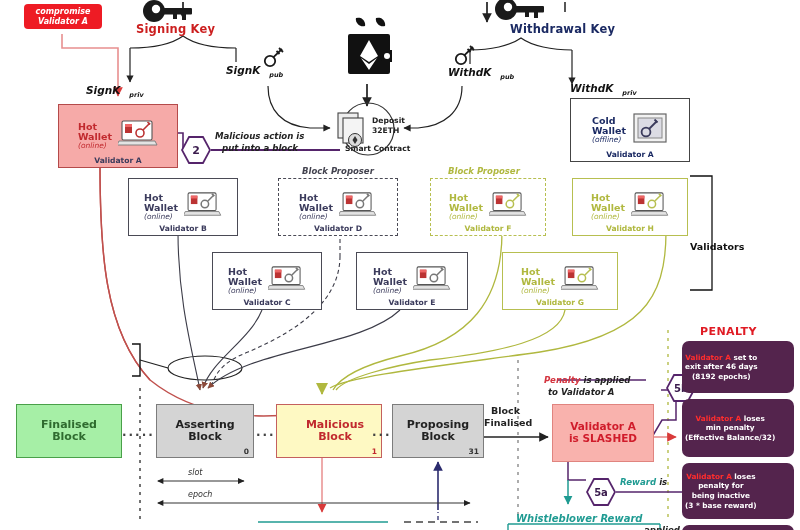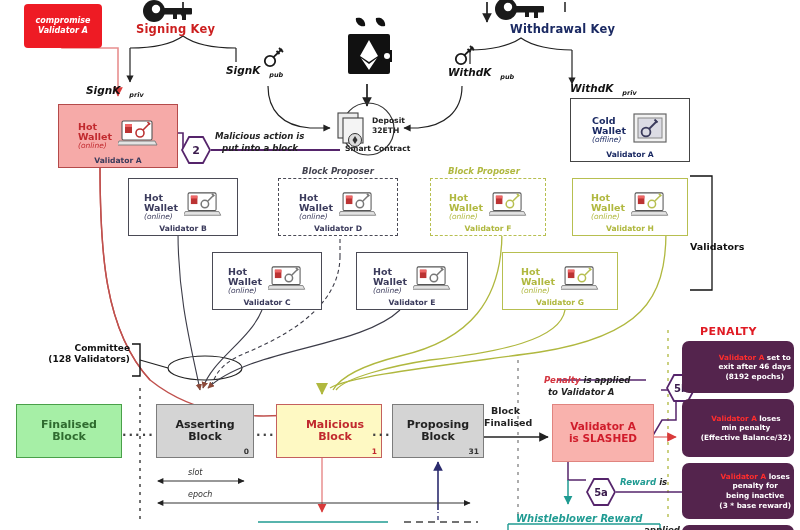--- a/index.html
+++ b/index.html
@@ -8,21 +8,21 @@
   #svg-layer{position:absolute;left:0;top:0;width:800px;height:530px;pointer-events:none;}
 
   .abs{position:absolute;box-sizing:border-box;}
 
   
   .lbl{position:absolute;font-size:9px;line-height:1.1;white-space:nowrap;}
   .lbl.it{font-style:italic;font-weight:bold;}
 
   
   .compromise{
-    position:absolute;left:24px;top:4px;width:78px;height:44px;
+    position:absolute;left:24px;top:4px;width:78px;height:25px;
     background:#ee1b24;border-radius:4px;color:#fff;
     font-style:italic;font-weight:bold;font-size:8px;line-height:10px;
     display:flex;flex-direction:column;align-items:center;justify-content:center;
     text-align:center;
   }
 
   
   .keytitle{position:absolute;font-weight:bold;font-size:11.5px;letter-spacing:.2px;white-space:nowrap;}
   .keytitle.red{color:#cc1f1f;}
   .keytitle.navy{color:#1b2a63;}
@@ -73,21 +73,21 @@
   .block .idx{position:absolute;right:4px;bottom:1px;font-size:7.5px;font-weight:bold;color:#333;}
   .block.green{background:#a6efa6;border-color:#49a049;color:#2f6b2f;}
   .block.red{background:#fef9c3;border-color:#c4605e;color:#c1292e;padding-left:12px;}
   .block.slash{background:#f9b2ad;border-color:#e0847f;color:#d01c2b;font-size:10.5px;}
 
   .dots{position:absolute;font-weight:bold;font-size:12px;color:#444;letter-spacing:2px;}
 
   
   .penaltyTitle{position:absolute;font-weight:bold;font-size:11px;color:#e01b24;letter-spacing:.4px;}
   .pbox{position:absolute;background:#54244d;border-radius:7px;
-    display:flex;align-items:center;justify-content:flex-end;text-align:center;
+    display:flex;align-items:center;justify-content:flex-start;text-align:center;
     color:#fff;font-weight:bold;font-size:7.3px;line-height:9.6px;padding:2px 3px;box-sizing:border-box;}
   .pbox .vr{color:#ff2d2d;}
   .hexwrap{position:absolute;width:30px;height:28px;
     background:#55246b;
     clip-path:polygon(25% 0%,75% 0%,100% 50%,75% 100%,25% 100%,0% 50%);
     display:flex;align-items:center;justify-content:center;}
   .hexwrap .inner{width:26px;height:24px;background:#fff;
     clip-path:polygon(25% 0%,75% 0%,100% 50%,75% 100%,25% 100%,0% 50%);
     display:flex;align-items:center;justify-content:center;
     font-weight:bold;font-size:11px;color:#3a1b4d;}
@@ -504,24 +504,20 @@
             <path d="M29.5,3 L32,5.5"></path>
           </g>
         <path d="M1,22 L37,22 L39,26 L-1,26 z" fill="#e3e3e3" stroke="#777" stroke-width="0.9"></path>
       </svg>
     </span>
     <span class="vname">Validator G</span>
   </div>
 
   <div class="lbl" style="left:690px;top:242px;font-weight:bold;font-size:9.5px;color:#111;">Validators</div>
 
-  <div class="bracketlbl" style="left:26px;top:343px;width:104px;">
-    <div>Committee</div>
-    <div>(128 Validators)</div>
-  </div>
 
   <div class="block green" style="left:16px;top:404px;width:104px;height:52px;">
     <div>
       <div>Finalised</div>
       <div>Block</div>
     </div>
   </div>
 
   <div class="dots" style="left:122px;top:428px;">·······</div>
 

